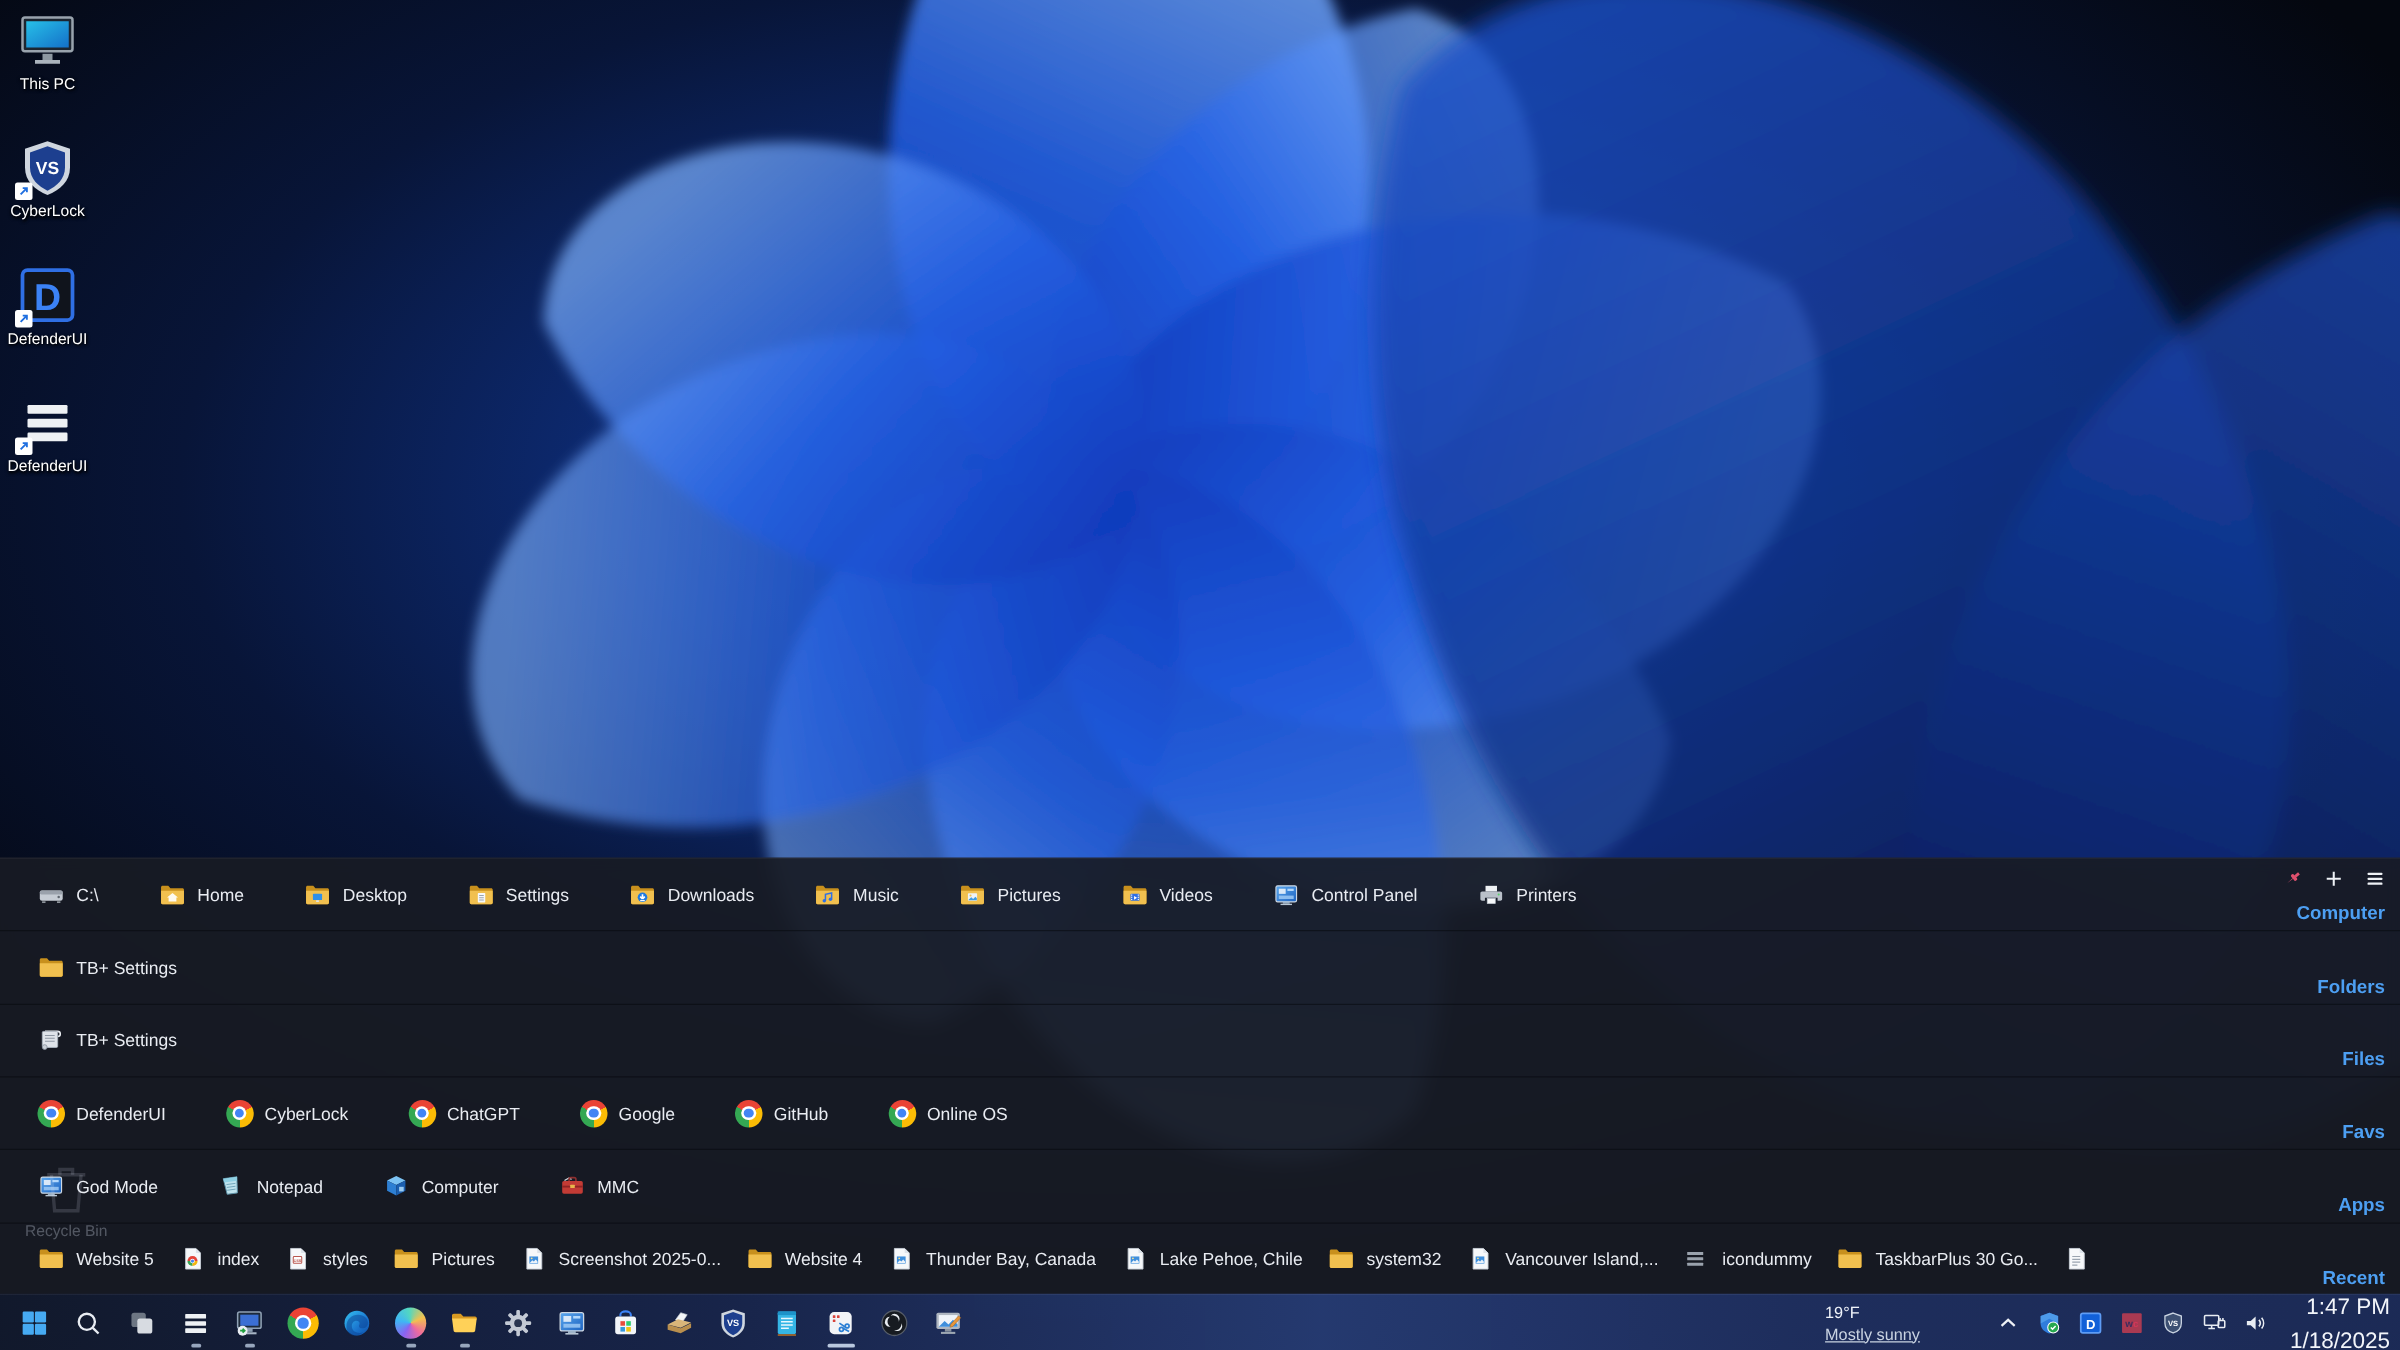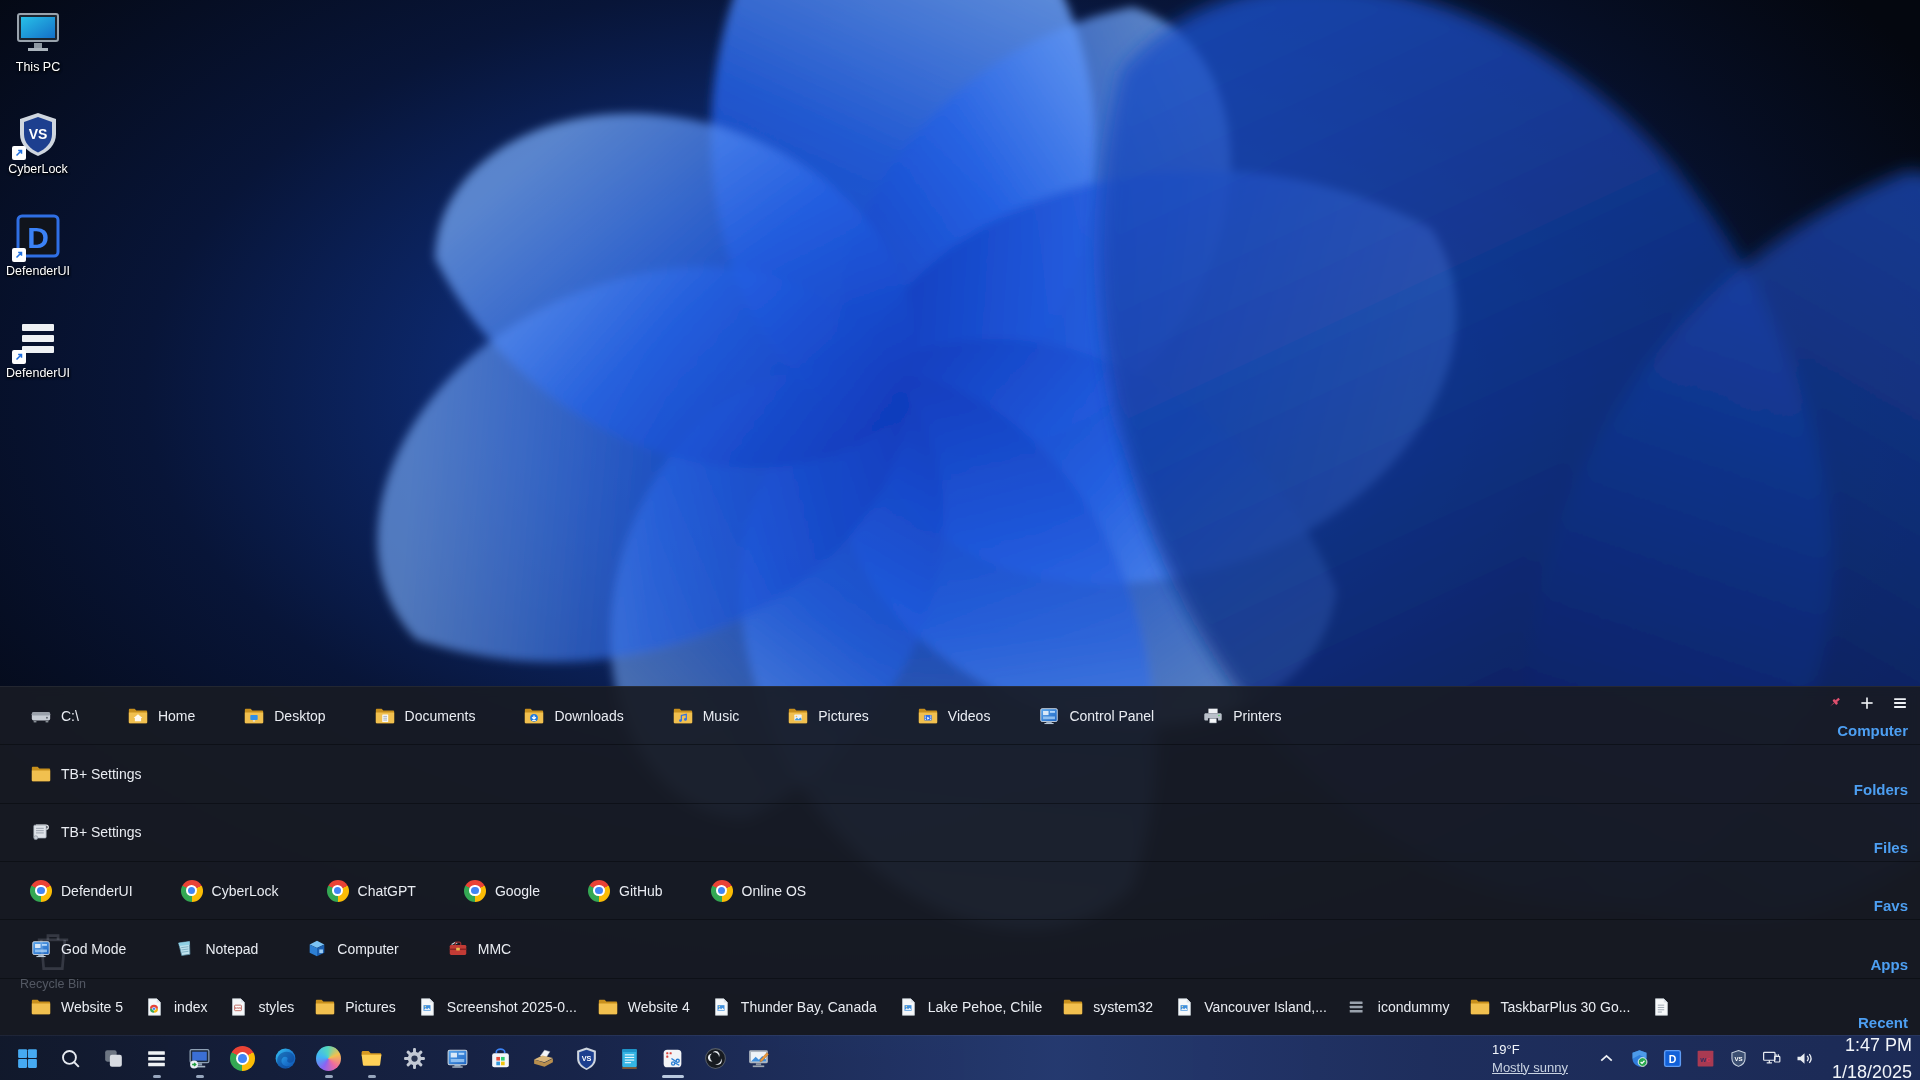--- a/index.html
+++ b/index.html
@@ -57,21 +57,21 @@
     border-top:1px solid rgba(255,255,255,.05);}
   .tb-items{position:absolute;left:6px;top:0;height:45px;display:flex;align-items:center;}
   .tb-btn{position:relative;width:40px;height:41px;margin:0 1.5px;border-radius:5px;
     display:flex;align-items:center;justify-content:center;cursor:pointer;}
   .tb-btn .icn{width:25px;height:25px;}
   .tb-btn .run{position:absolute;bottom:1px;left:50%;transform:translateX(-50%);
     width:8px;height:3px;border-radius:2px;background:#97a6bd;}
   .tb-btn.active .run{width:22px;background:#b9c8de;}
 
   .tray{position:absolute;right:8px;top:0;height:45px;display:flex;align-items:center;}
-  .weather{display:flex;flex-direction:column;justify-content:space-between;margin-right:26px;
+  .weather{display:flex;flex-direction:column;justify-content:space-between;margin-right:58px;
     cursor:pointer;line-height:1.35;}
   .w-temp{font-size:13px;color:#f0f4fa;}
   .w-cond{font-size:13px;color:#c9d3e2;text-decoration:underline;}
   .tray-icons{display:flex;align-items:center;gap:7px;}
   .tray-btn{width:26px;height:32px;display:flex;align-items:center;justify-content:center;
     border-radius:4px;cursor:pointer;}
   .tray-btn .icn{width:21px;height:21px;}
   .clock{margin-left:14px;text-align:right;font-size:18px;color:#f2f5fa;line-height:1.45;cursor:pointer;}
 </style>
 </head>
@@ -246,21 +246,21 @@
                   <path d="M2 5.3C2 4.6 2.6 4 3.3 4h5l1.9 2h10.5c.7 0 1.3.6 1.3 1.3v11.4c0 .7-.6 1.3-1.3 1.3H3.3C2.6 20 2 19.4 2 18.7Z" fill="#c8901d"></path>
                   <path d="M2 8.2h20v10.5c0 .7-.6 1.3-1.3 1.3H3.3C2.6 20 2 19.4 2 18.7Z" fill="#f1c04f"></path>
                   <rect x="9" y="10.3" width="6.5" height="8.2" rx=".6" fill="#f6f8fa"></rect>
                   <g stroke="#9aa4b0" stroke-width=".9">
                     <line x1="10.2" y1="12.4" x2="14.2" y2="12.4"></line>
                     <line x1="10.2" y1="14.4" x2="14.2" y2="14.4"></line>
                     <line x1="10.2" y1="16.4" x2="14.2" y2="16.4"></line>
                   </g>
                 </svg>
               </span>
-              <span class="pi-label" data-name="item-label">Documents</span>
+              <span class="pi-label" data-name="item-label">Settings</span>
             </div>
             <div class="panel-item" data-name="downloads-folder">
               <span class="icn" data-name="folder-downloads-icon">
                 <svg viewBox="0 0 24 24">
                   <path d="M2 5.3C2 4.6 2.6 4 3.3 4h5l1.9 2h10.5c.7 0 1.3.6 1.3 1.3v11.4c0 .7-.6 1.3-1.3 1.3H3.3C2.6 20 2 19.4 2 18.7Z" fill="#c8901d"></path>
                   <path d="M2 8.2h20v10.5c0 .7-.6 1.3-1.3 1.3H3.3C2.6 20 2 19.4 2 18.7Z" fill="#f1c04f"></path>
                   <circle cx="12" cy="14" r="4.2" fill="#1f7ae0"></circle>
                   <path d="M12 11.4 v4 m0 0 l-2 -2 m2 2 l2 -2" stroke="#ffffff" stroke-width="1.4" fill="none"></path>
                   <rect x="10" y="16.4" width="4" height="1" fill="#ffffff"></rect>
                 </svg>

